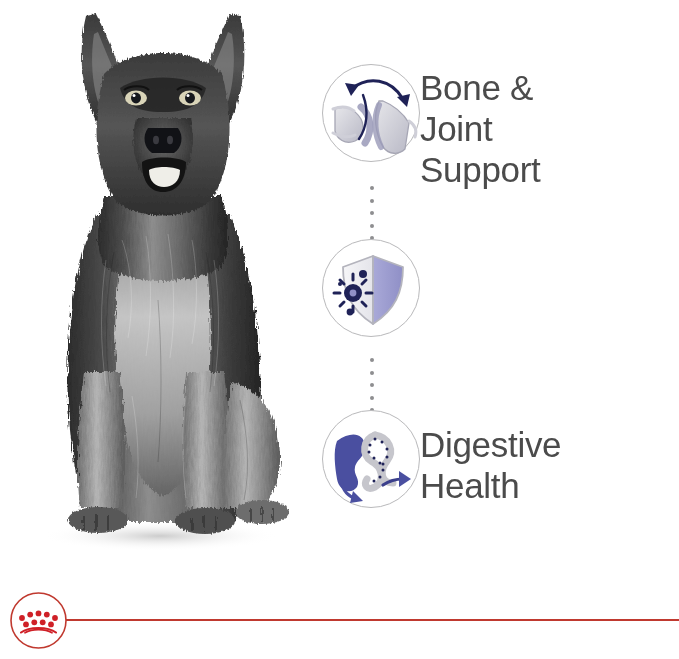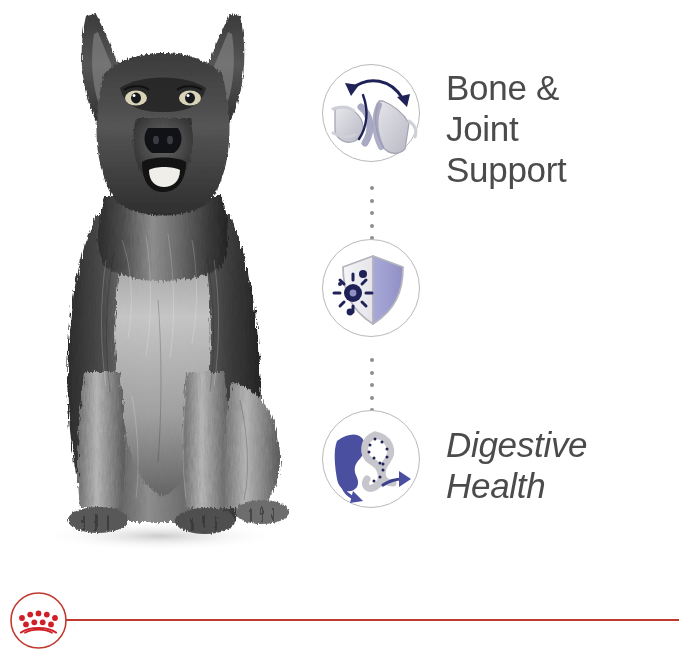--- a/index.html
+++ b/index.html
@@ -57,31 +57,30 @@
     flex: 0 0 98px;
   }
   .icon-circle svg {
     position: absolute;
     left: 0; top: 0;
     width: 98px;
     height: 98px;
   }
 
   .benefit-label {
-    margin-left: 26px;
     color: #4b4b4b;
     font-size: 35px;
     line-height: 41px;
     font-weight: 400;
     letter-spacing: -0.3px;
     white-space: pre-line;
     padding-top: 3px;
   }
   .benefit-row.r1 .benefit-label { padding-top: 0px; }
-  .benefit-row.r2 .benefit-label { padding-top: 14px; font-style: italic; }
+  .benefit-row.r2 .benefit-label { padding-top: 14px; }
 
   
   .connector {
     position: absolute;
     left: 47px;
     width: 6px;
     display: flex;
     flex-direction: column;
     justify-content: space-between;
     align-items: center;

